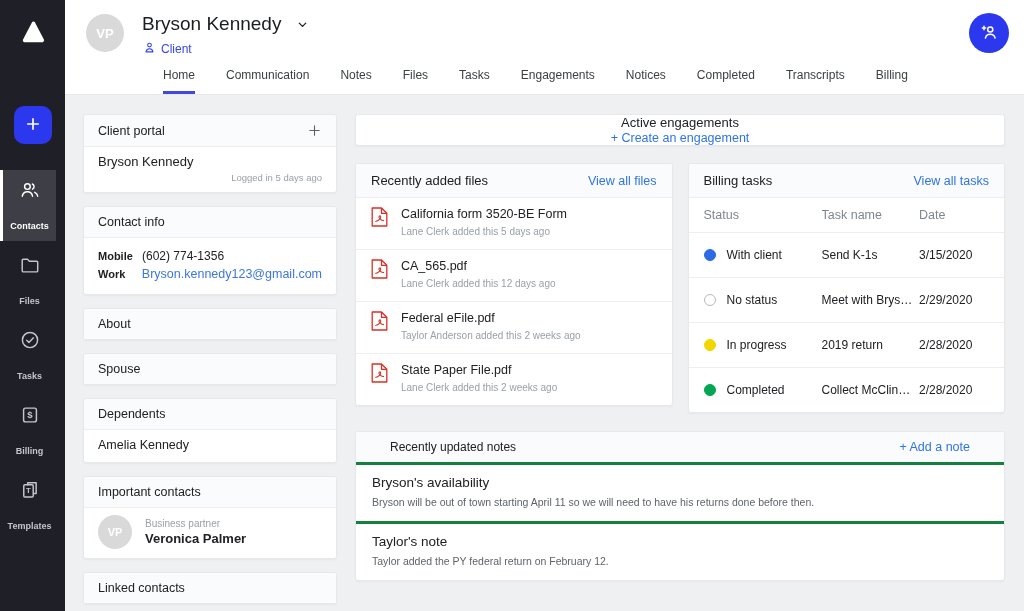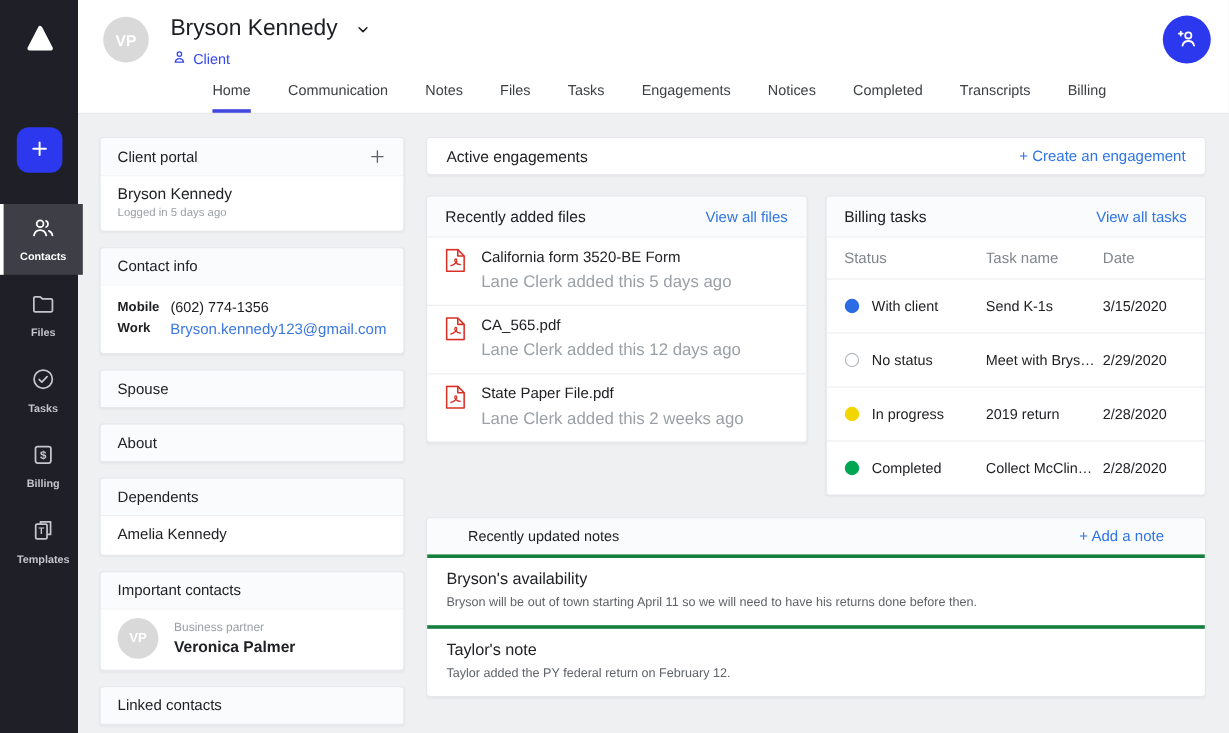--- a/index.html
+++ b/index.html
@@ -6,76 +6,76 @@
   html,body { width:1024px; height:611px; overflow:hidden;
     font-family:"Liberation Sans", sans-serif; background:#eef0f2; color:#202124; }
   .app { display:flex; width:1024px; height:611px; }
 
   
   .rail { width:65px; background:#1f2027; flex-shrink:0; display:flex; flex-direction:column; align-items:center; }
   .logo { width:65px; height:64px; display:flex; align-items:center; justify-content:center; cursor:pointer; }
   .global-add { width:38px; height:38px; border-radius:10px; background:#2c38ee; border:none; color:#fff;
     margin:42px 0 26px; cursor:pointer; display:flex; align-items:center; justify-content:center; }
   .rail-nav { width:65px; }
-  .rail-item { width:69px; padding:9px 0 10px; display:flex; flex-direction:column; align-items:center; gap:8px;
+  .rail-item { width:56px; padding:9px 0 10px; display:flex; flex-direction:column; align-items:center; gap:20px;
     color:#c3c5cc; font-size:9px; font-weight:700; cursor:pointer; border-left:3px solid transparent; margin-bottom:4px; }
   .rail-item.active { background:#3d3e46; border-left-color:#ffffff; color:#ffffff; }
   .rail-item svg { display:block; }
 
   
   .maincolwrap { flex:1; display:flex; flex-direction:column; min-width:0; }
   .topbar { position:relative; height:95px; background:#fff; border-bottom:1px solid #e6e8eb; flex-shrink:0; }
   .avatar { position:absolute; left:21px; top:14px; width:38px; height:38px; border-radius:50%;
     background:#d9d9d9; color:#fff; font-weight:700; font-size:13px; display:flex; align-items:center; justify-content:center; }
   .namebox { position:absolute; left:77px; top:13px; }
   .name-row { display:flex; align-items:center; gap:15px; font-size:19px; font-weight:500; color:#1b1d21; }
   .chev { cursor:pointer; display:flex; }
   .client-link { display:flex; align-items:center; gap:5px; color:#3446ef; font-size:12px; margin-top:6px; margin-left:1px; cursor:pointer; }
   .addperson { position:absolute; right:15px; top:13px; width:40px; height:40px; border-radius:50%;
     background:#2c38ee; border:none; cursor:pointer; display:flex; align-items:center; justify-content:center; }
-  .tabs { position:absolute; left:112px; bottom:0; display:flex; gap:31px; }
+  .tabs { position:absolute; left:98px; bottom:0; display:flex; gap:31px; }
   .tab { font-size:12px; color:#3c4043; padding-bottom:9px; border-bottom:3px solid transparent; cursor:pointer; white-space:nowrap; }
   .tab.active { border-bottom-color:#4347e0; }
 
   .page { display:flex; padding:19px 19px 0 18px; flex:1; overflow:hidden; }
 
   
   .card { background:#fff; border:1px solid #e6e8eb; border-radius:3px; box-shadow:0 1px 2px rgba(0,0,0,.04); }
   .card-head { display:flex; align-items:center; justify-content:space-between; padding:8px 14px;
     font-size:12.5px; color:#202124; background:#fafbfc; border-radius:3px 3px 0 0; }
   .blue-link { color:#2e74e5; font-size:12.5px; cursor:pointer; text-decoration:none; white-space:nowrap; }
 
   
   .leftcol { width:254px; margin-right:18px; flex-shrink:0; }
   .leftcol .card { margin-bottom:13px; }
   .cp-plus { cursor:pointer; display:flex; }
   .cp-body { border-top:1px solid #eceef0; padding:7px 14px 9px; background:#fff; border-radius:0 0 3px 3px; }
   .cp-name { font-size:13px; }
-  .cp-meta { font-size:9.5px; color:#9aa0a6; margin-top:3px; }
+  .cp-meta { font-size:9.5px; color:#9aa0a6; margin-top:3px;text-align:right; }
   .ci-row { display:flex; align-items:center; margin:4px 0; }
   .ci-label { width:44px; font-size:11px; font-weight:700; color:#202124; }
   .ci-value { font-size:12px; }
   .ci-value.link { color:#3b77e0; font-size:12.5px; cursor:pointer; }
   .dep-item { font-size:12.5px; padding:1px 0; }
   .imp-row { display:flex; align-items:center; gap:13px; }
   .mini-avatar { width:34px; height:34px; border-radius:50%; background:#d9d9d9; color:#fff; font-weight:700;
     font-size:11px; display:flex; align-items:center; justify-content:center; flex-shrink:0; }
   .imp-relation { font-size:10px; color:#9aa0a6; }
   .imp-name { font-size:13px; font-weight:700; margin-top:2px; }
 
   
   .maincol { flex:1; min-width:0; }
-  .bar-card { display:flex; align-items:center; justify-content:space-between; padding:0 16px; height:32px; margin-bottom:17px; }
+  .bar-card { display:flex; align-items:center; justify-content:space-between; padding:0 16px; height:32px; margin-bottom:17px;flex-direction:column; }
   .bar-title { font-size:13px; }
   .two-col { display:flex; gap:15px; margin-bottom:18px; }
   .two-col .card { flex:1; min-width:0; align-self:flex-start; }
   .fhead { padding:9px 15px; font-size:13px; }
   .file-row { display:flex; gap:13px; padding:9px 15px 12px; border-top:1px solid #eceef0; cursor:pointer; }
   .file-name { font-size:12.5px; }
-  .file-meta { font-size:14px; color:#9aa0a6; margin-top:5px; }
+  .file-meta { font-size:10px; color:#9aa0a6; margin-top:5px; }
   .thead { display:flex; padding:10px 15px; border-top:1px solid #eceef0; color:#80868e; font-size:12.5px; }
   .trow { display:flex; align-items:center; padding:15px 15px; border-top:1px solid #eceef0; font-size:12px; cursor:pointer; }
   .c-status { width:118px; display:flex; align-items:center; flex-shrink:0; }
   .c-name { flex:1; min-width:0; overflow:hidden; white-space:nowrap; text-overflow:ellipsis; padding-right:6px; }
   .c-date { width:70px; flex-shrink:0; }
   .dot { width:12px; height:12px; border-radius:50%; margin-right:11px; border:1.5px solid transparent; flex-shrink:0; }
   .thead .c-status { padding-left:0; }
 
   .notes-head { padding:8px 34px; font-size:12px; }
   .note-row { padding:10px 16px 13px; border-top:3px solid #15803d; cursor:pointer; }
@@ -227,27 +227,27 @@
             </div>
             <div class="ci-row">
               <span class="ci-label">Work</span>
               <span class="ci-value link">Bryson.kennedy123@gmail.com</span>
             </div>
           </div>
         </div>
 
         <div class="card">
           <div class="card-head">
+              <span>About</span>
+            </div>
+        </div>
+
+        <div class="card">
+          <div class="card-head">
               <span>Spouse</span>
-            </div>
-        </div>
-
-        <div class="card">
-          <div class="card-head">
-              <span>About</span>
             </div>
         </div>
 
         <div class="card">
           <div class="card-head">
               <span>Dependents</span>
             </div>
           <div class="cp-body">
             <div class="dep-item">Amelia Kennedy</div>
           </div>
@@ -312,20 +312,31 @@
                 <div class="file-meta">Lane Clerk added this 12 days ago</div>
               </div>
             </div>
             <div class="file-row">
               <span><svg width="17" height="20" viewBox="0 0 17 20" fill="none" stroke="#d93025" stroke-width="1.3" stroke-linejoin="round">
                     <path d="M1.2 1h9.3l5.3 5.3V19H1.2z"></path>
                     <path d="M10.5 1v5.3h5.3"></path>
                     <path d="M4.3 14.6c3.2-1 6.2-3.4 5.3-5.2-.7-1.5-2.6.2-1 2.1 1.3 1.6 3.3 2.1 4.4 1.9" stroke-width="1.1"></path>
                   </svg></span>
               <div>
+                <div class="file-name">Federal eFile.pdf</div>
+                <div class="file-meta">Taylor Anderson added this 2 weeks ago</div>
+              </div>
+            </div>
+            <div class="file-row">
+              <span><svg width="17" height="20" viewBox="0 0 17 20" fill="none" stroke="#d93025" stroke-width="1.3" stroke-linejoin="round">
+                    <path d="M1.2 1h9.3l5.3 5.3V19H1.2z"></path>
+                    <path d="M10.5 1v5.3h5.3"></path>
+                    <path d="M4.3 14.6c3.2-1 6.2-3.4 5.3-5.2-.7-1.5-2.6.2-1 2.1 1.3 1.6 3.3 2.1 4.4 1.9" stroke-width="1.1"></path>
+                  </svg></span>
+              <div>
                 <div class="file-name">State Paper File.pdf</div>
                 <div class="file-meta">Lane Clerk added this 2 weeks ago</div>
               </div>
             </div>
           </div>
 
           <div class="card">
             <div class="card-head fhead">
               <span>Billing tasks</span>
               <a class="blue-link">View all tasks</a>

